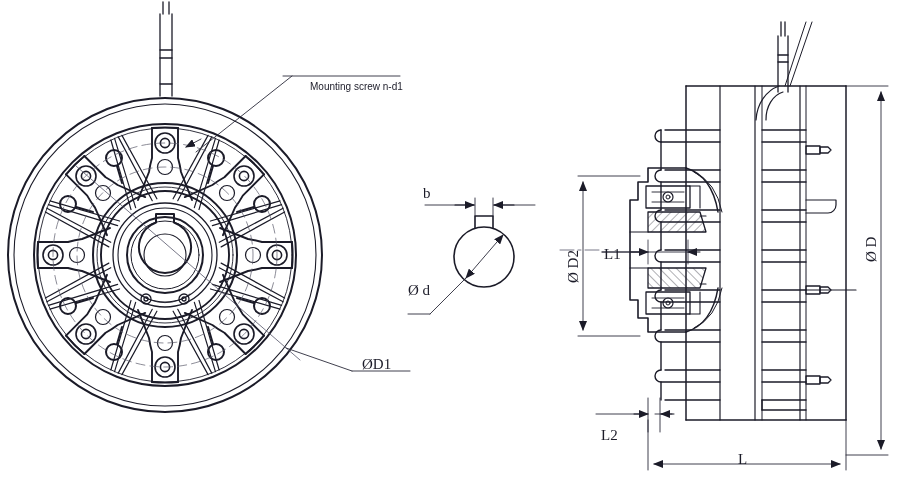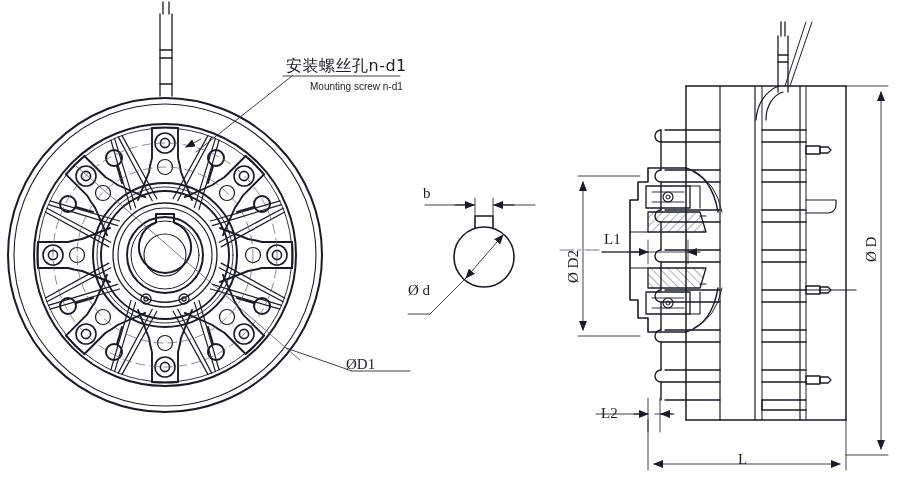--- a/index.html
+++ b/index.html
@@ -512,33 +512,32 @@
 
       <g stroke="#2a2a3a" stroke-width="0.9">
         <path d="M648,420 L648,470"></path>
         <path d="M846,420 L846,470"></path>
         <path d="M654,464 L840,464" marker-start="url(#ahr)" marker-end="url(#ah)"></path>
       </g>
 
     </g>
   </svg>
 
-  <div class="lbl lbl-cn" style="left:286px; top:58px;">安装螺丝孔n-d1</div>
 
   <div class="lbl lbl-en" style="left:310px; top:82px;">Mounting screw n-d1</div>
 
-  <div class="lbl lbl-dim" style="left:346px; top:357px;">ØD1</div>
+  <div class="lbl lbl-dim" style="left:362px; top:357px;">ØD1</div>
 
   <div class="lbl lbl-dim" style="left:423px; top:186px;">b</div>
 
   <div class="lbl lbl-dim" style="left:408px; top:283px;">Ø d</div>
 
   <div class="lbl lbl-dim rot90" style="left:566px; top:283px;">Ø D2</div>
 
   <div class="lbl lbl-dim rot90" style="left:864px; top:262px;">Ø D</div>
 
-  <div class="lbl lbl-dim" style="left:604px; top:232px;">L1</div>
-
-  <div class="lbl lbl-dim" style="left:601px; top:406px;">L2</div>
+  <div class="lbl lbl-dim" style="left:604px; top:247px;">L1</div>
+
+  <div class="lbl lbl-dim" style="left:601px; top:428px;">L2</div>
 
   <div class="lbl lbl-dim" style="left:738px; top:452px;">L</div>
 
 </div>
 
 </body></html>

